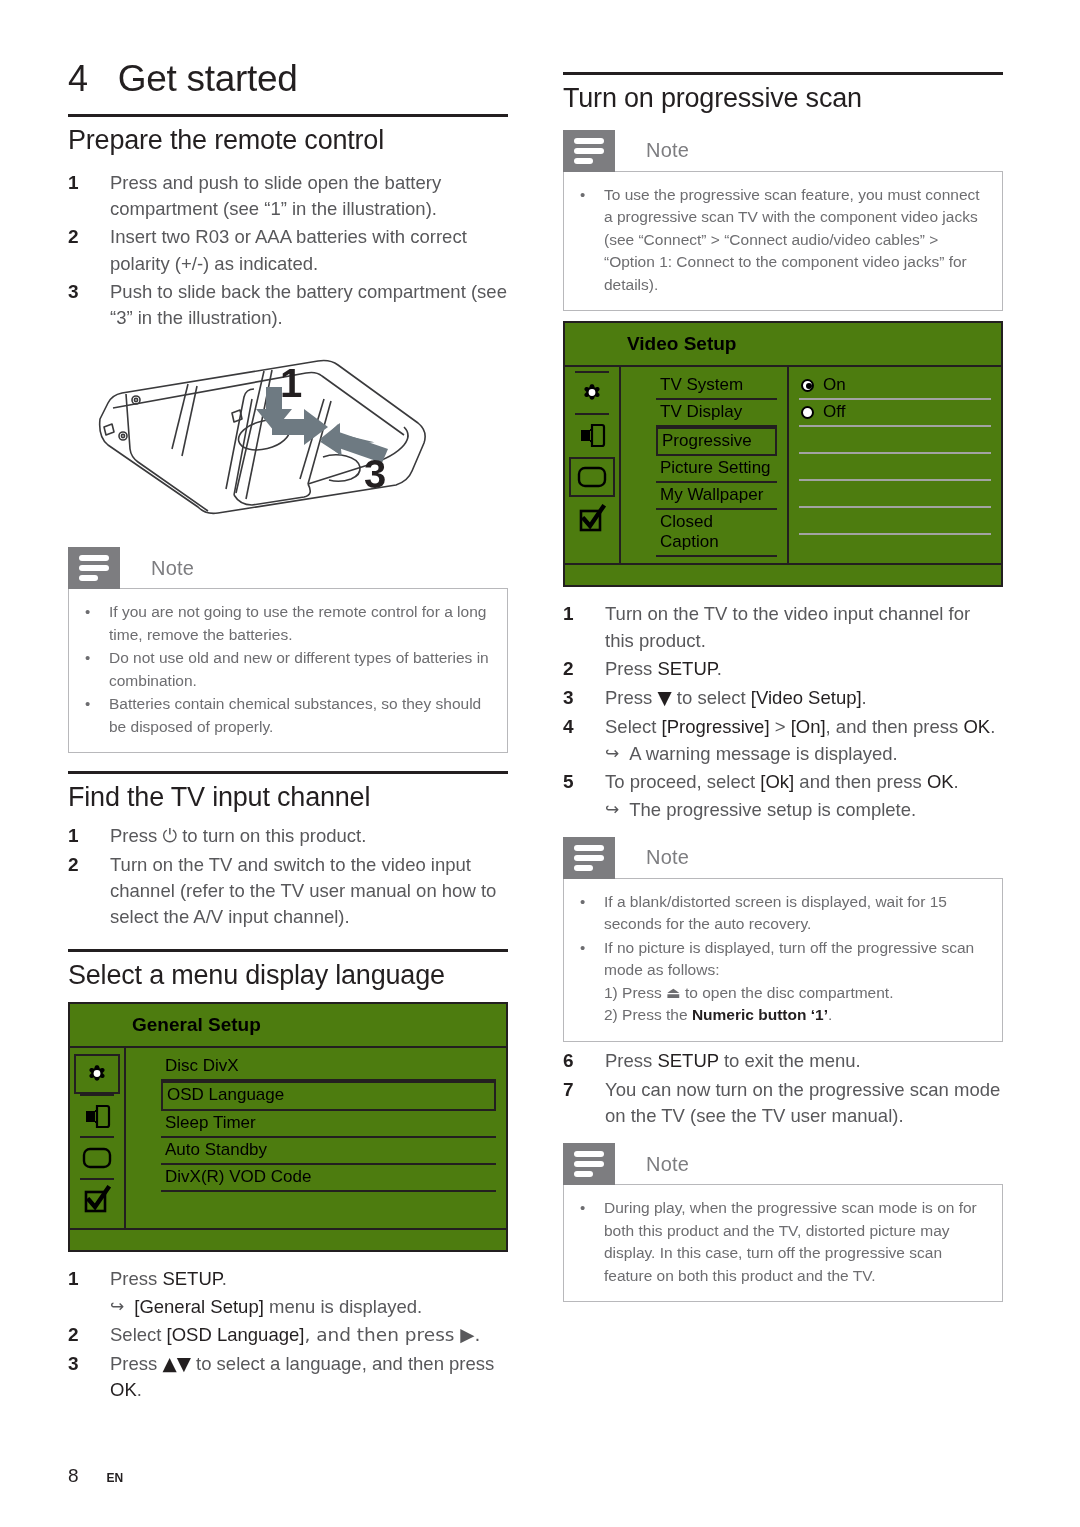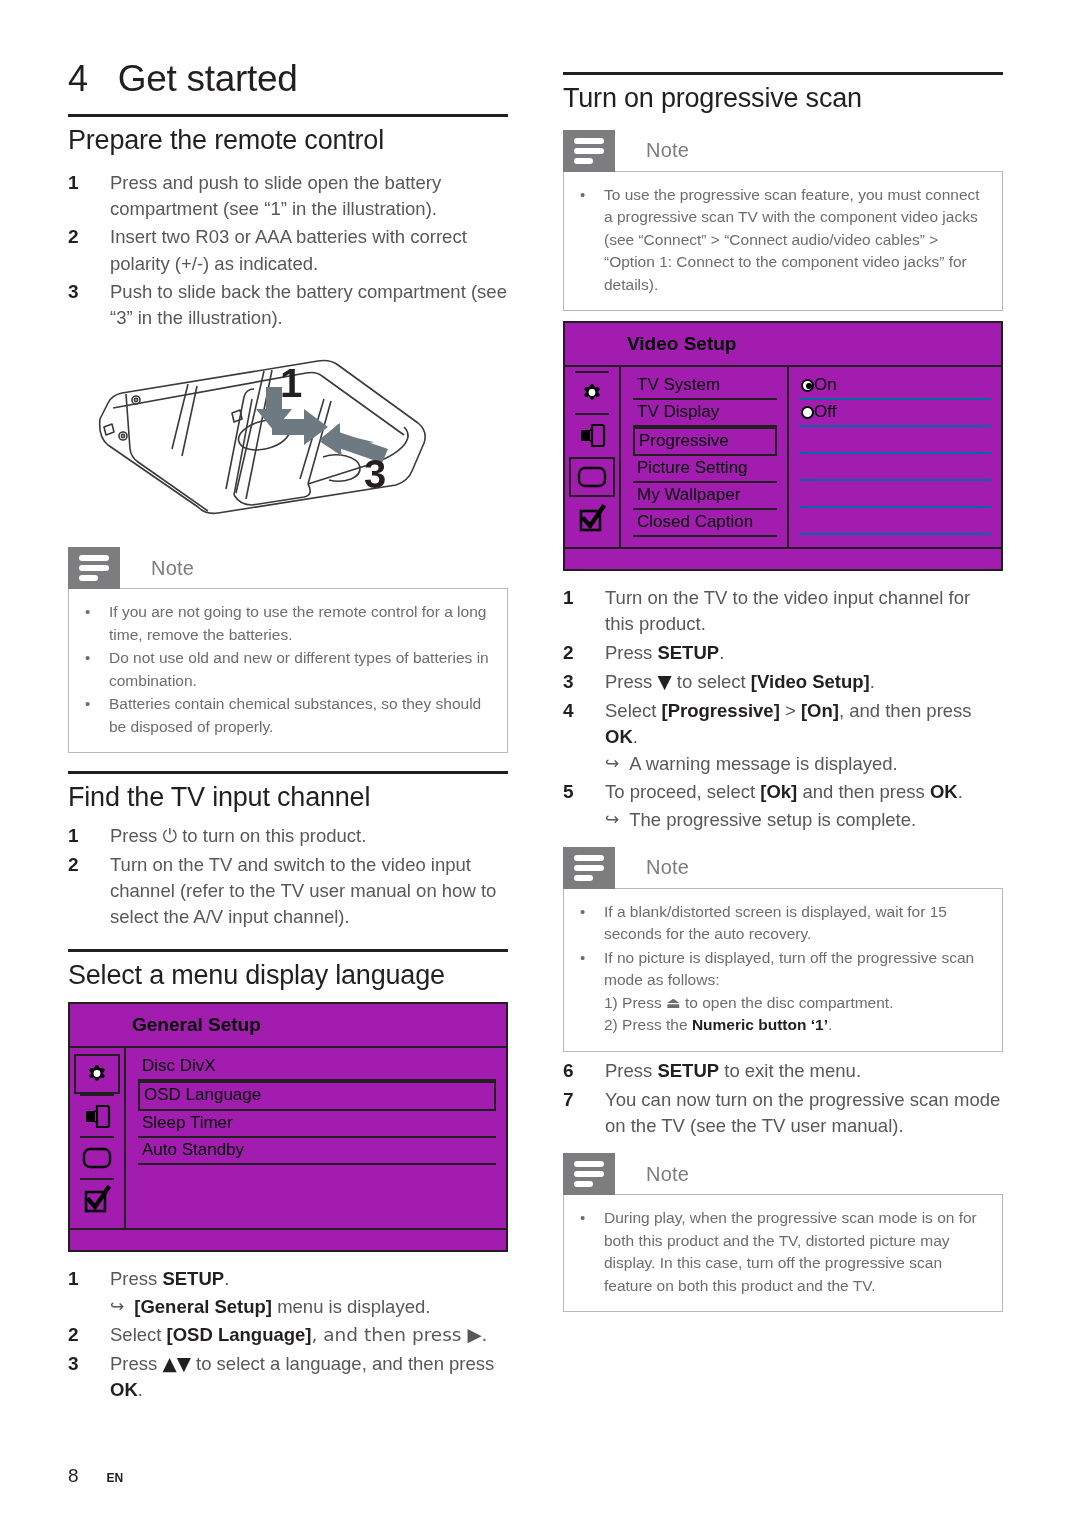--- a/index.html
+++ b/index.html
@@ -39,21 +39,21 @@
   ol.steps > li {
     display:flex; gap:0; margin-bottom:2px;
     font-size:18.5px; line-height:1.42;
   }
   .stepnum {
     width:42px; flex:0 0 42px;
     font-weight:bold; color:#231f20; font-size:19px;
     line-height:1.42;
   }
   .steptext { flex:1; }
-  .steptext b { color:#231f20; font-weight:bold; }
+  .steptext b { color:#231f20; font-weight:normal; }
   .sub {
     display:flex; gap:10px; margin-top:1px;
   }
   .sub .arrow { color:#58585b; font-size:17px; line-height:1.42; }
   .sub .subtext { flex:1; }
 
   
   .note { margin:14px 0 6px 0; }
   .note-head {
     display:flex; align-items:center; gap:17px;
@@ -80,21 +80,21 @@
   ul.note-list > li {
     display:flex; gap:0; font-size:15.5px; line-height:1.45;
     color:#6d6d70; margin-bottom:1px;
   }
   ul.note-list > li .bullet { width:24px; flex:0 0 24px; font-size:15px; }
   ul.note-list > li .ntext { flex:1; }
   ul.note-list > li .ntext b { color:#231f20; font-weight:bold; }
 
   
   .osd {
-    border:2px solid #231f20; background:#a21caf; color:#000;
+    border:2px solid #231f20; background:#4d7c0f; color:#000;
     font-family:"Liberation Sans", sans-serif;
     margin:10px 0 14px 0;
   }
   .osd-title {
     border-bottom:2px solid #231f20;
     padding:10px 0 10px 62px;
     font-weight:bold; font-size:19px; color:#000;
   }
   .osd-body { display:flex; min-height:168px; }
   .osd-icons {
@@ -104,31 +104,31 @@
   }
   .osd-icon {
     width:46px; height:40px; display:flex; align-items:center;
     justify-content:center; position:relative; margin-bottom:2px;
   }
   .osd-icon.sel { border:2px solid #231f20; }
   .osd-icon .divider {
     position:absolute; left:6px; right:6px; top:-2px;
     border-top:2px solid #231f20;
   }
-  .osd-mid { flex:1; padding:6px 10px 6px 12px; }
+  .osd-mid { flex:1; padding:6px 10px 6px 24px;margin-left:11px; }
   .osd-right { width:214px; flex:0 0 214px; border-left:2px solid #231f20; padding:6px 10px 6px 10px; }
   .m-item {
     font-size:17px; color:#000; padding:2px 4px 3px 4px;
     border-bottom:2px solid #231f20; line-height:1.18;
   }
   .m-item.hl { border:2px solid #231f20; }
   .r-item {
-    display:flex; align-items:center; 
+    display:flex; align-items:center; gap:9px;
     font-size:17px; color:#000; padding:2px 2px 3px 2px;
-    border-bottom:2px solid #0369a1; line-height:1.18;
+    border-bottom:2px solid #a3a3a3; line-height:1.18;
   }
   .r-item.blank { color:transparent; }
   .radio {
     width:13px; height:13px; border:2px solid #000; border-radius:50%;
     flex:0 0 13px; position:relative; background:#fff;
   }
   .radio.on::after {
     content:""; position:absolute; left:2.5px; top:2.5px;
     width:6px; height:6px; background:#000; border-radius:50%;
   }
@@ -309,20 +309,21 @@
                   <rect x="4" y="7" width="19" height="19" fill="none" stroke="#000" stroke-width="2.6"></rect>
                   <path d="M7 15 L13 22 L26 3" fill="none" stroke="#000" stroke-width="4.4" stroke-linecap="square"></path>
                 </svg>
             </div>
           </div>
           <div class="osd-mid">
             <div class="m-item">Disc DivX</div>
             <div class="m-item hl">OSD Language</div>
             <div class="m-item">Sleep Timer</div>
             <div class="m-item">Auto Standby</div>
+            <div class="m-item">DivX(R) VOD Code</div>
           </div>
         </div>
         <div class="osd-foot"></div>
       </div>
 
       <ol class="steps">
         <li>
           <span class="stepnum">1</span>
           <span class="steptext">
             <span>Press </span><b>SETUP</b><span>.</span>

